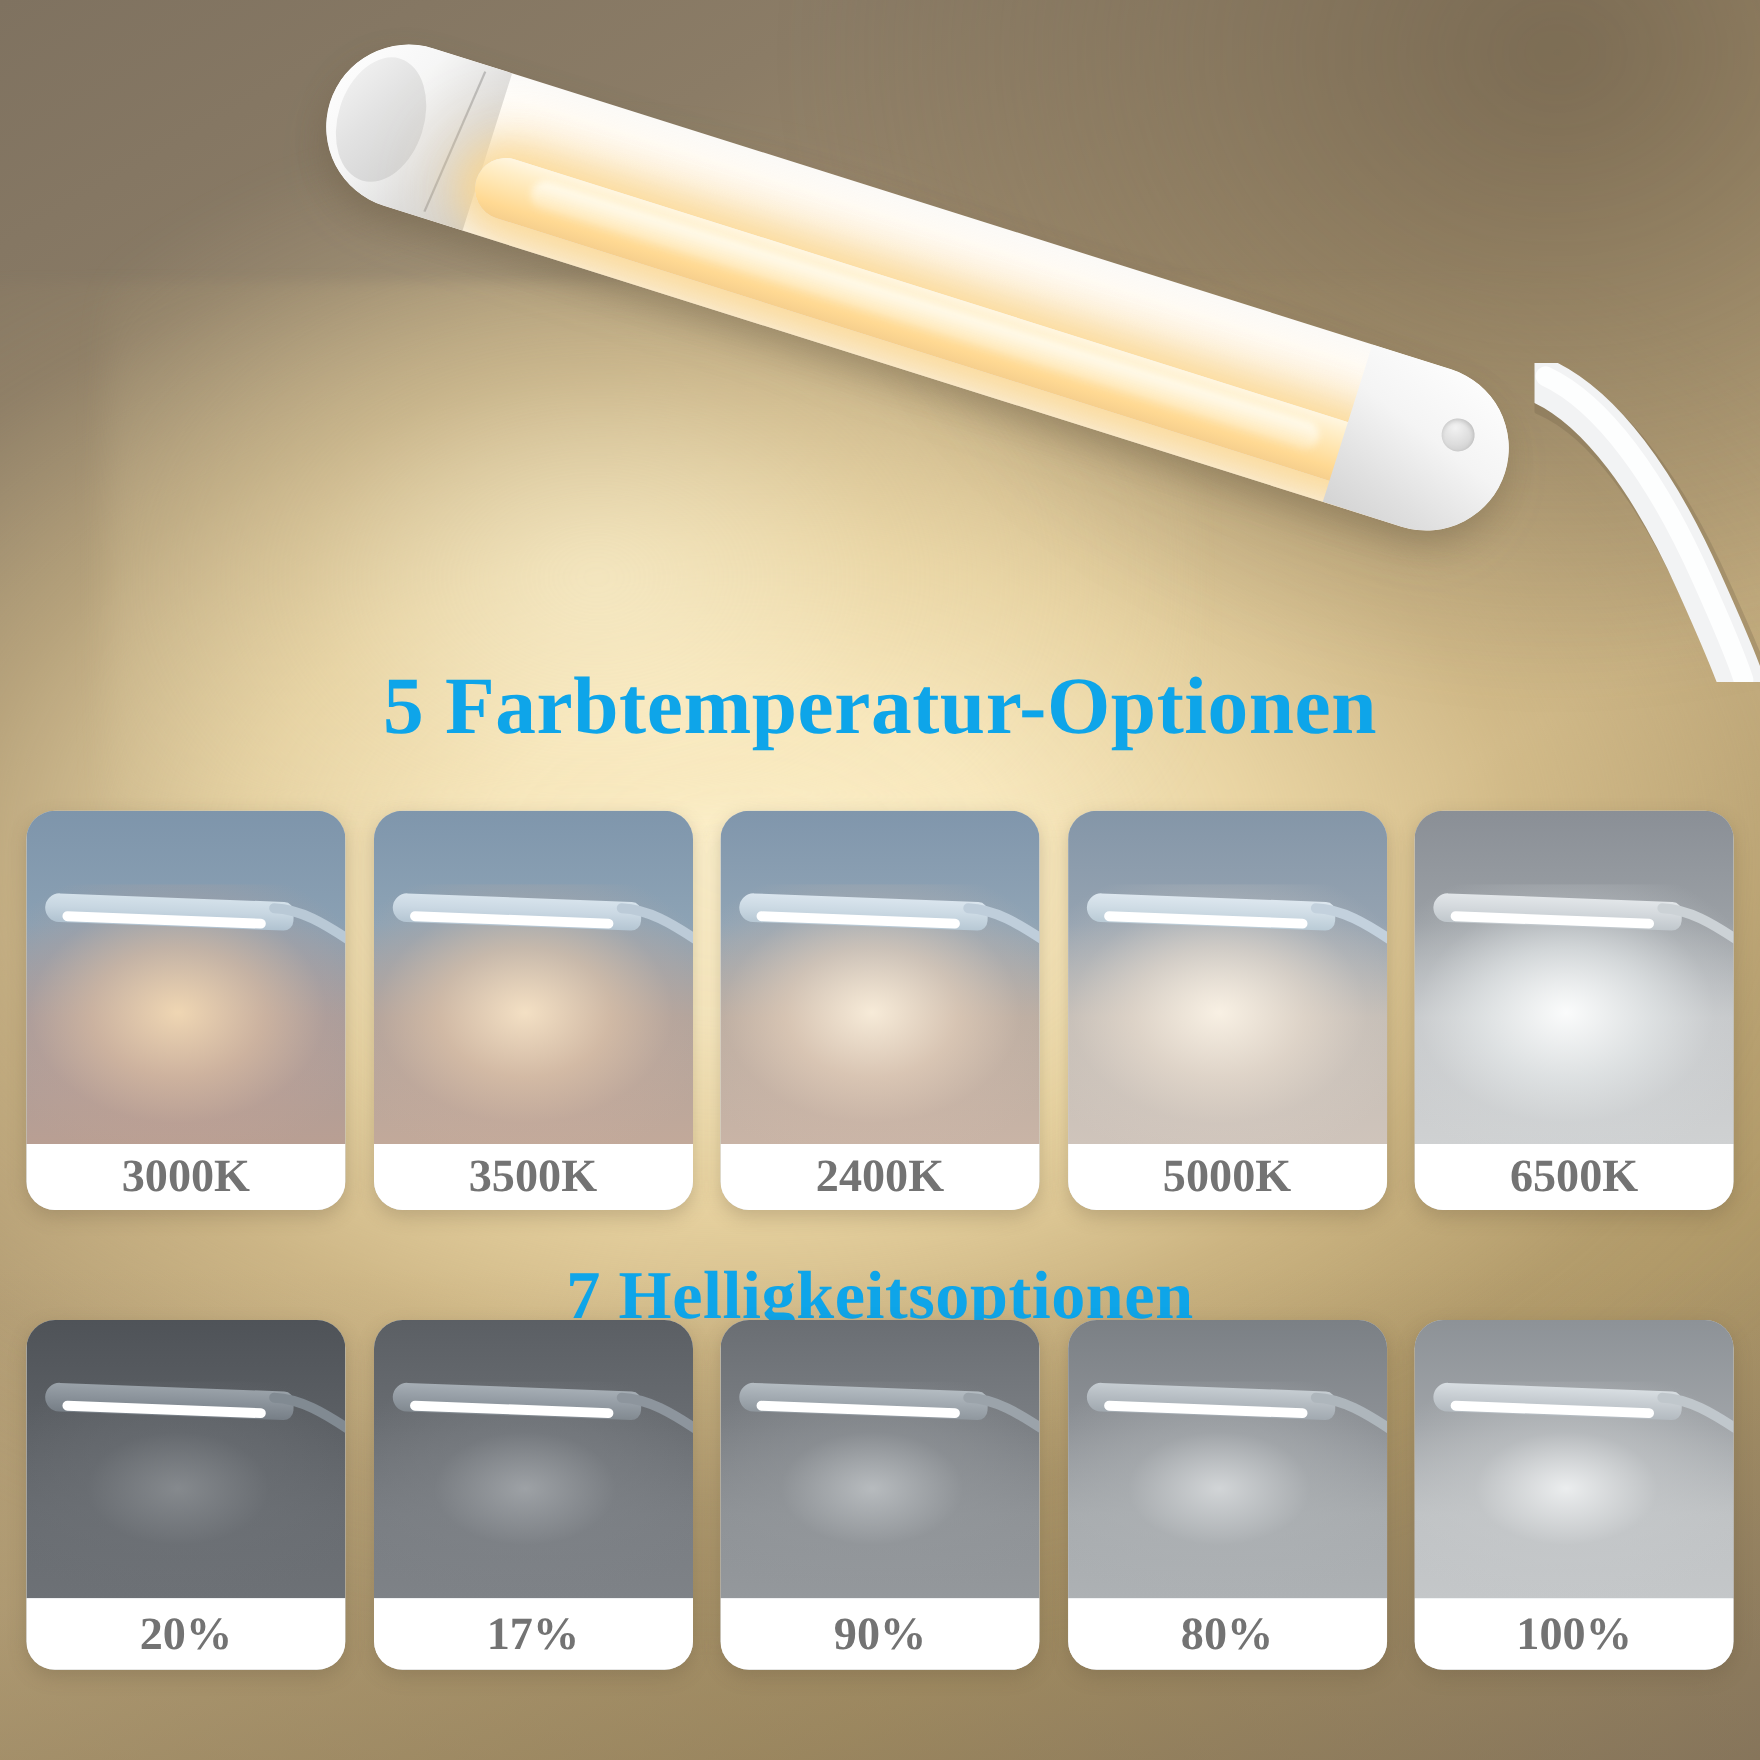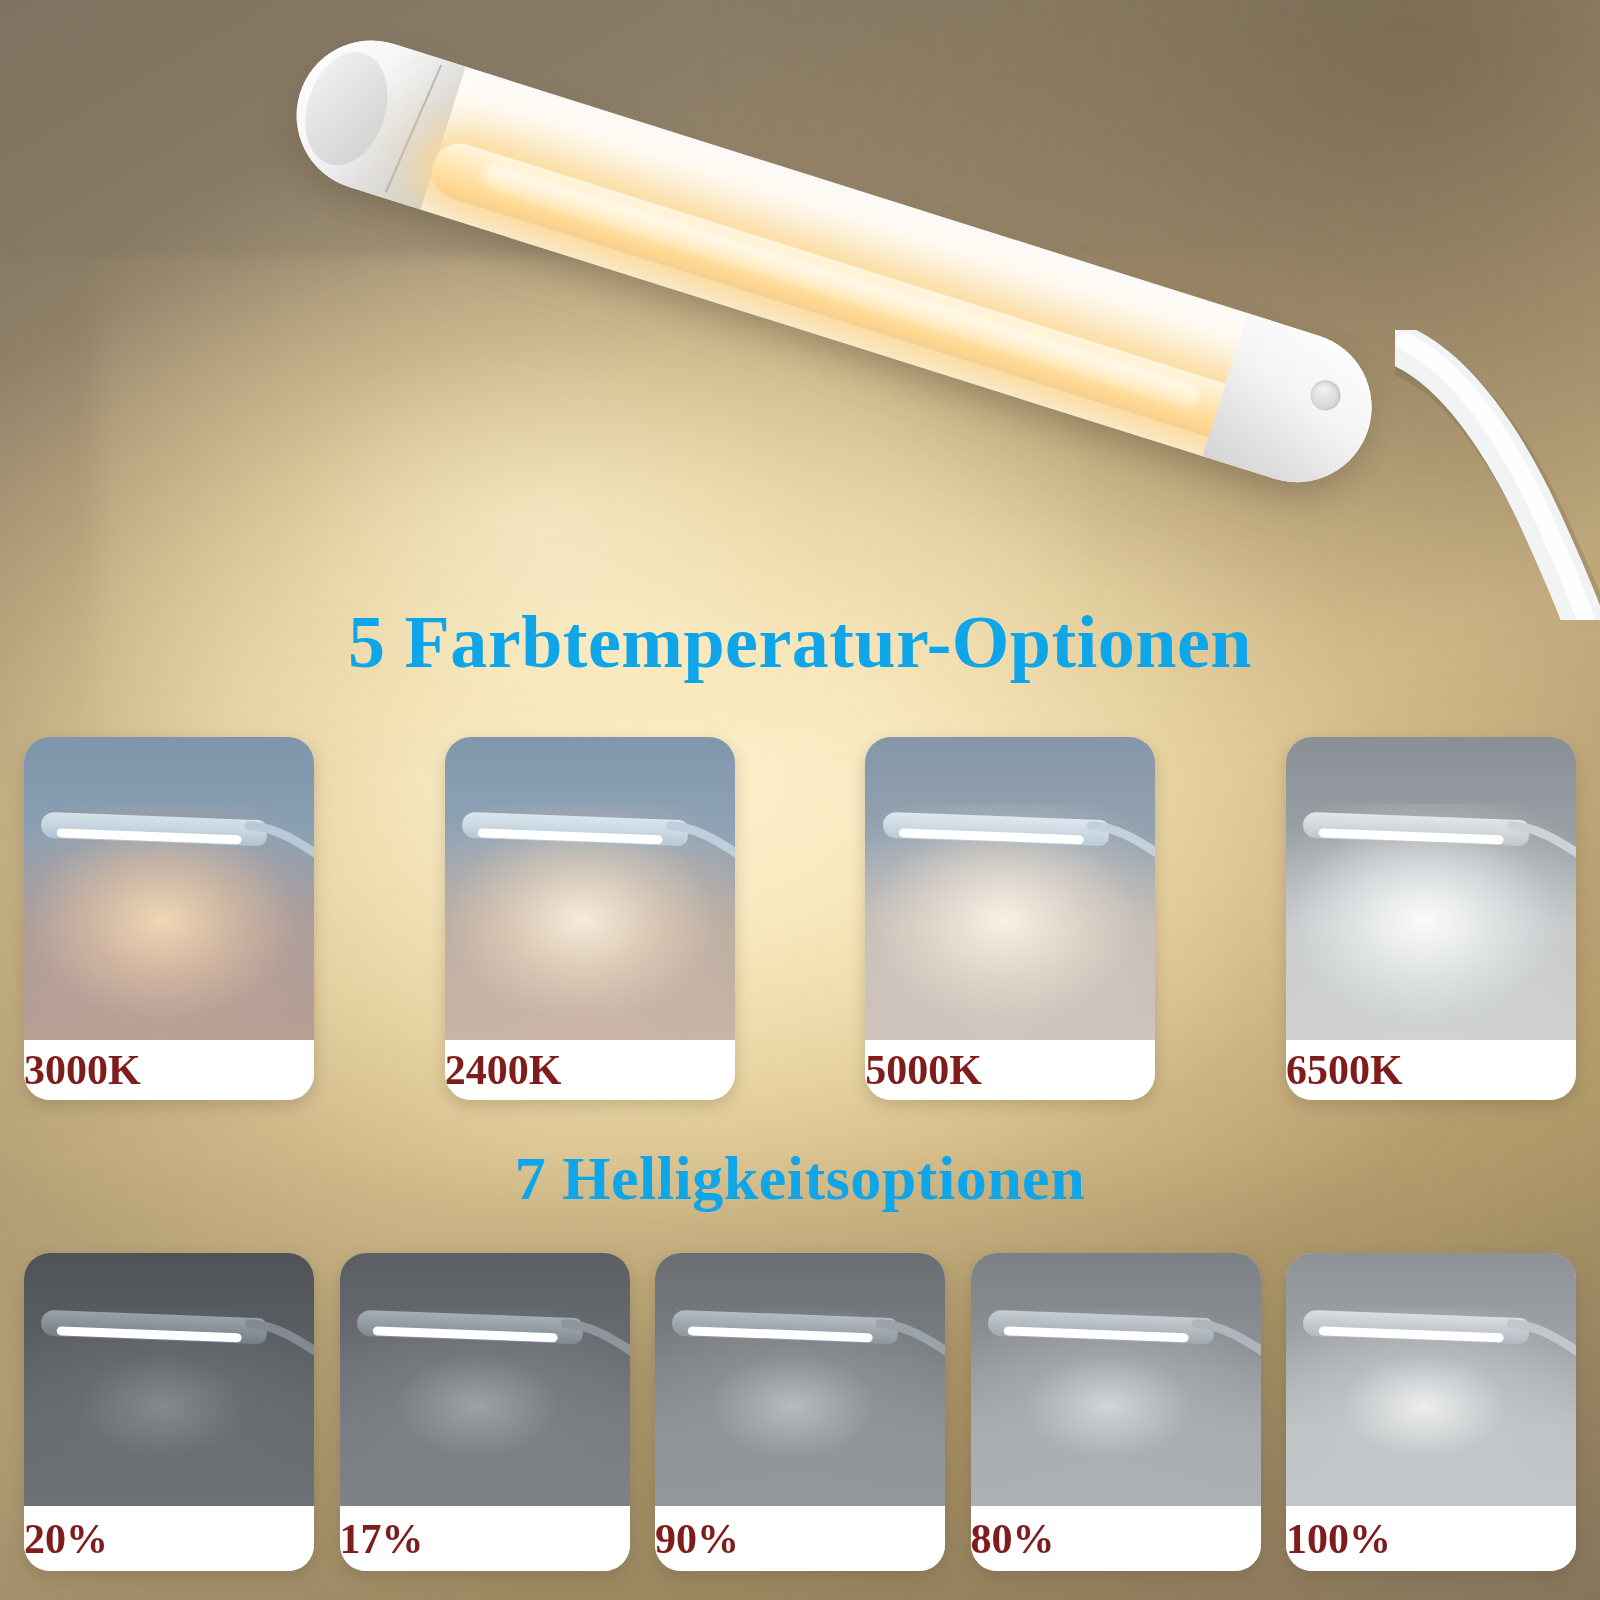--- a/index.html
+++ b/index.html
@@ -200,21 +200,21 @@
 
   
   .row {
     position: absolute;
     left: 24px;
     width: 1552px;
     display: flex;
     justify-content: space-between;
   }
   .row-ct { top: 737px; }
-  .row-br { top: 1253px; }
+  .row-br { top: 1200px; }
 
   .card {
     position: relative;
     width: 290px;
     border-radius: 26px;
     overflow: hidden;
     box-shadow: 0 6px 16px rgba(96,80,58,0.26);
     background: #cfd6dd;
   }
   .row-ct .card { height: 363px; }
@@ -272,22 +272,22 @@
   .mini-arm svg { display: block; overflow: visible; }
 
   .caption {
     position: absolute;
     left: 0;
     bottom: 0;
     width: 100%;
     background: #ffffff;
     display: flex;
     align-items: center;
-    justify-content: flex-start;
-    color: #7f1d1d;
+    justify-content: center;
+    color: #737373;
     font-weight: bold;
   }
   .row-ct .caption { height: 60px; font-size: 42px; }
   .row-br .caption { height: 65px; font-size: 42px; }
 </style>
 </head>
 <body>
 
 <div class="page">
 
@@ -337,20 +337,38 @@
                 <path d="M2 4 C 26 4, 48 16, 74 32" stroke="#b9c9d6" stroke-width="9" fill="none" stroke-linecap="round"></path>
               </svg>
           </div>
         </div>
       </div>
       <div class="caption">
         <span>3000K</span>
       </div>
     </div>
 
+    <div class="card">
+      <div class="scene">
+        <div class="scene-wall" style="background:linear-gradient(to bottom,#7f96ac 0%,#8da3b5 34%,#b0a39c 62%,#c2a99a 100%)"></div>
+        <div class="scene-pool" style="background:radial-gradient(ellipse 52% 48% at 48% 40%,rgba(247,227,198,0.95) 0%,rgba(227,198,170,0.62) 42%,rgba(205,175,158,0.22) 72%,rgba(186,160,150,0) 100%)"></div>
+        <div class="mini-lamp">
+          <div class="mini-body" style="background:linear-gradient(to bottom,#d7e3ec 0%,#cad8e3 45%,#b4c5d2 100%)"></div>
+          <div class="mini-led"></div>
+          <div class="mini-arm">
+            <svg width="76" height="34" viewBox="0 0 76 34">
+                <path d="M2 4 C 26 4, 48 16, 74 32" stroke="#bccbd8" stroke-width="9" fill="none" stroke-linecap="round"></path>
+              </svg>
+          </div>
+        </div>
+      </div>
+      <div class="caption">
+        <span>3500K</span>
+      </div>
+    </div>
 
     <div class="card">
       <div class="scene">
         <div class="scene-wall" style="background:linear-gradient(to bottom,#8096ac 0%,#90a4b5 34%,#b9aca1 62%,#c9b4a6 100%)"></div>
         <div class="scene-pool" style="background:radial-gradient(ellipse 52% 48% at 48% 40%,rgba(250,238,219,0.95) 0%,rgba(232,210,189,0.62) 42%,rgba(212,188,172,0.22) 72%,rgba(196,174,162,0) 100%)"></div>
         <div class="mini-lamp">
           <div class="mini-body" style="background:linear-gradient(to bottom,#dae5ee 0%,#ccdae4 45%,#b7c8d4 100%)"></div>
           <div class="mini-led"></div>
           <div class="mini-arm">
             <svg width="76" height="34" viewBox="0 0 76 34">

